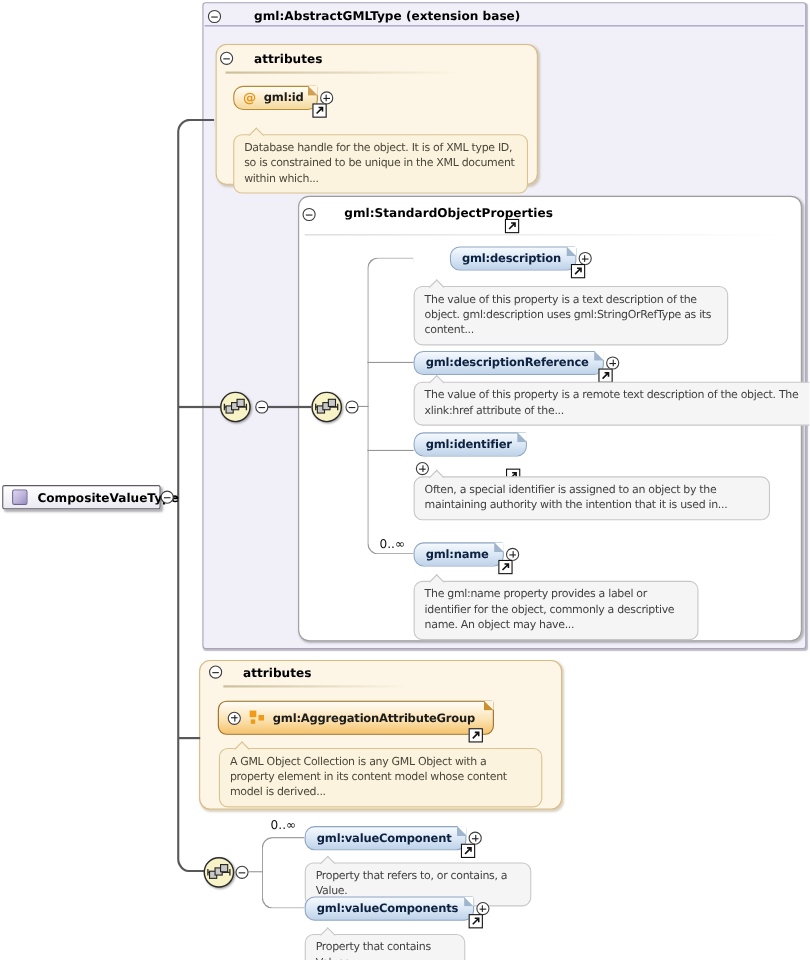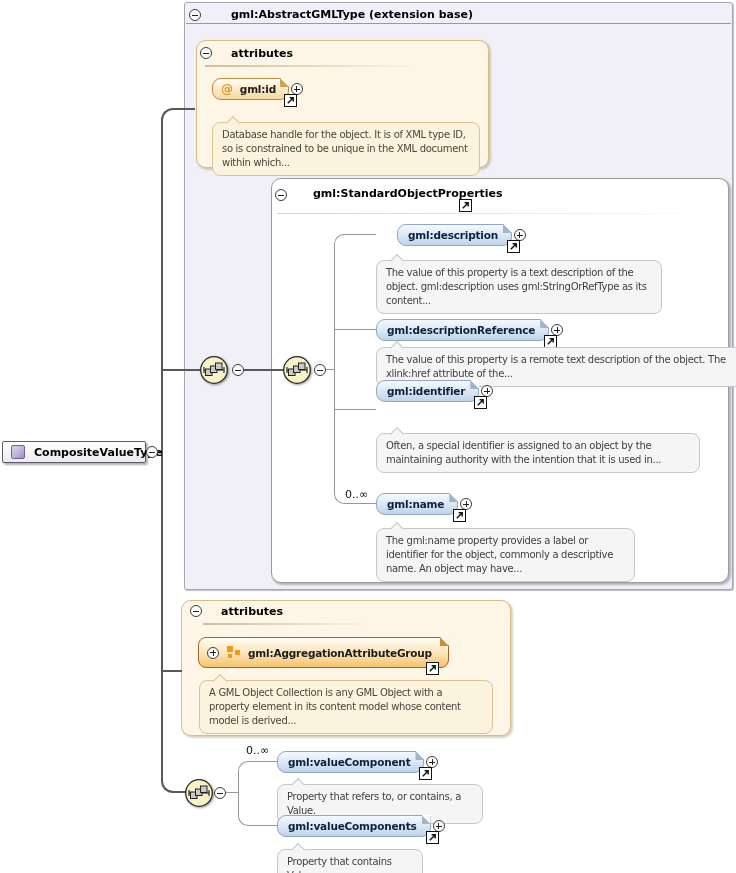--- a/index.html
+++ b/index.html
@@ -165,21 +165,21 @@
       <i class="s2"></i>
       <i class="s3"></i>
     </div>
   <div class="abs hdr" style="left:313px;top:187px;">gml:StandardObjectProperties</div>
   <div class="golink inhdr" style="left:459px;top:199px;">
     <svg width="9" height="9" viewBox="0 0 10 10">
         <path d="M2 8 L8 2 M4 2 H8 V6" stroke="#111" stroke-width="1.6" fill="none"></path>
       </svg>
   </div>
 
-  <div class="node" style="left:376px;top:224px;padding-left:21px;">
+  <div class="node" style="left:388px;top:224px;padding-left:21px;">
     <div class="ebox">
         <span>gml:description</span>
       </div>
     <div class="tglf"></div>
     <div class="golink">
       <svg width="9" height="9" viewBox="0 0 10 10">
           <path d="M2 8 L8 2 M4 2 H8 V6" stroke="#111" stroke-width="1.6" fill="none"></path>
         </svg>
     </div>
   </div>
@@ -191,21 +191,21 @@
       </div>
     <div class="tglf"></div>
     <div class="golink">
       <svg width="9" height="9" viewBox="0 0 10 10">
           <path d="M2 8 L8 2 M4 2 H8 V6" stroke="#111" stroke-width="1.6" fill="none"></path>
         </svg>
     </div>
   </div>
   <div class="bubble" style="left:376px;top:347px;width:393px;">The value of this property is a remote text description of the object. The xlink:href attribute of the...</div>
 
-  <div class="node" style="left:376px;top:380px;">
+  <div class="node" style="left:376px;top:393px;flex-direction:column;">
     <div class="ebox">
         <span>gml:identifier</span>
       </div>
     <div class="tglf"></div>
     <div class="golink">
       <svg width="9" height="9" viewBox="0 0 10 10">
           <path d="M2 8 L8 2 M4 2 H8 V6" stroke="#111" stroke-width="1.6" fill="none"></path>
         </svg>
     </div>
   </div>

